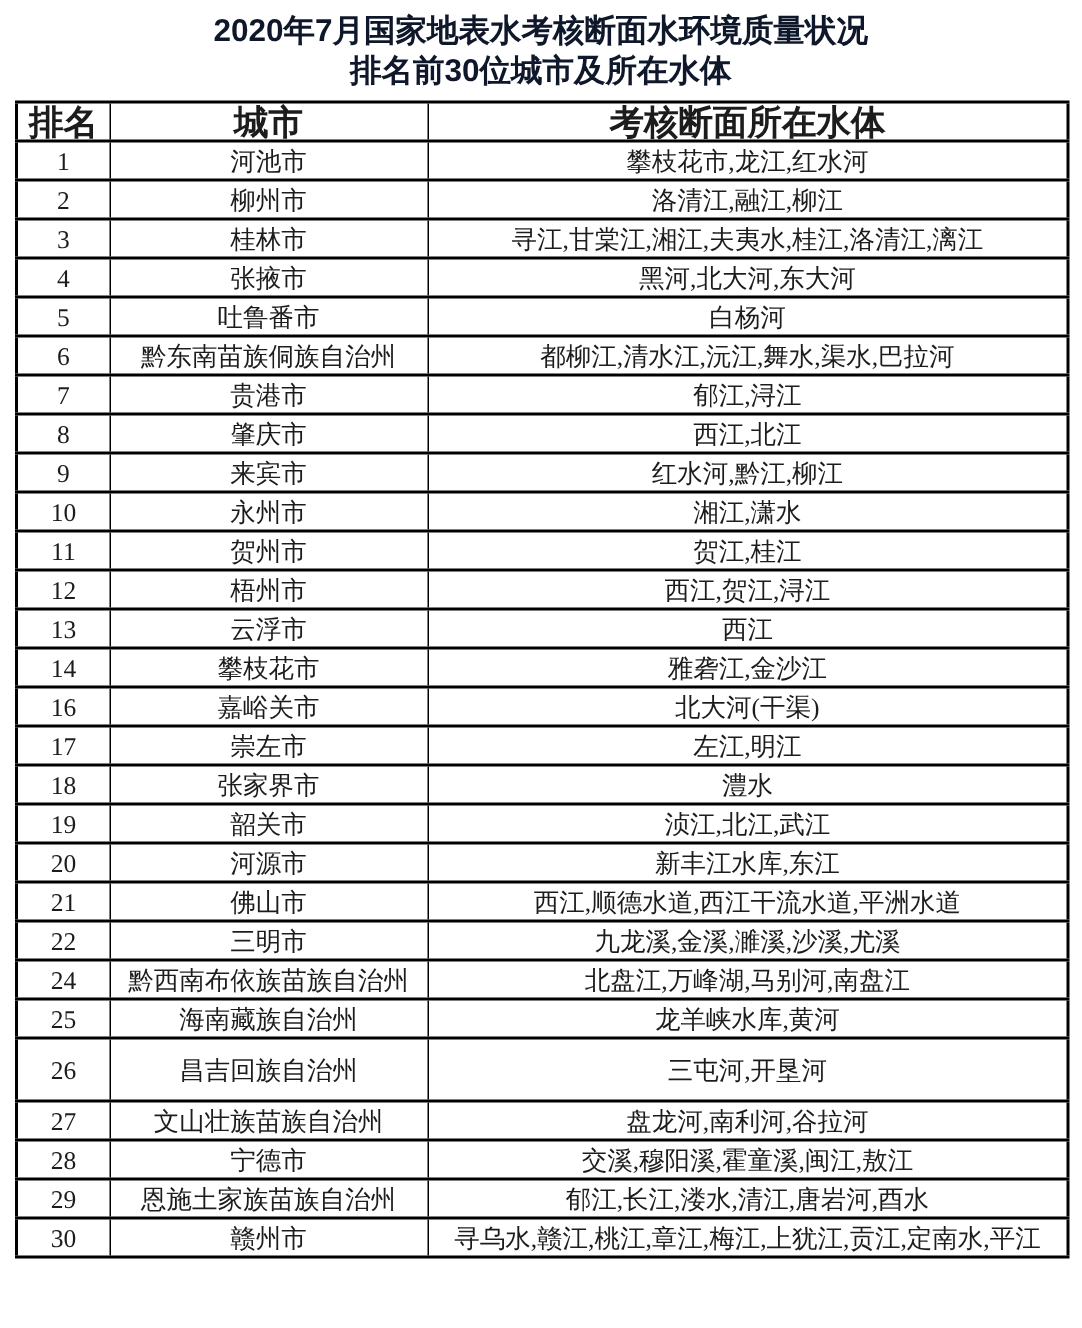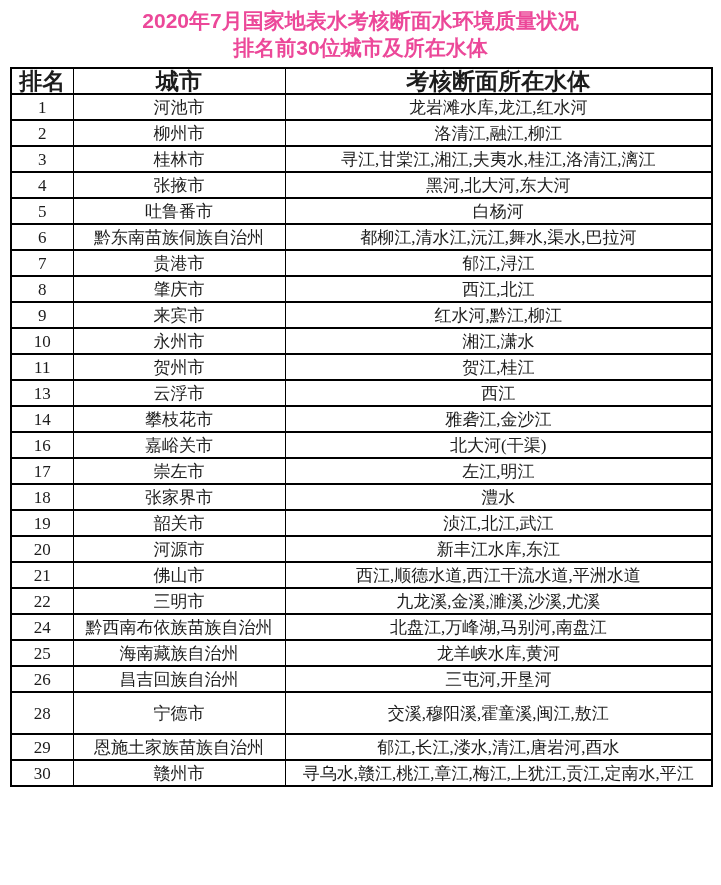--- a/index.html
+++ b/index.html
@@ -13,21 +13,21 @@
     font-family: "Liberation Serif", serif;
     color: #1c1c1c;
     overflow: hidden;
   }
   .doc-title {
     text-align: center;
     font-family: "Liberation Sans", sans-serif;
     font-weight: bold;
     font-size: 21px;
     line-height: 27px;
-    color: #ec4899;
+    color: #0f172a;
     margin-top: 7px;
   }
   .water-table {
     border-collapse: collapse;
     table-layout: fixed;
     width: 701px;
     margin: 6px 10px 0 10px;
     border: 2px solid #000000;
   }
   .water-table th,
@@ -83,21 +83,21 @@
     <tr>
       <th>排名</th>
       <th>城市</th>
       <th>考核断面所在水体</th>
     </tr>
   </thead>
   <tbody>
       <tr>
         <td>1</td>
         <td>河池市</td>
-        <td>龙岩滩水库,龙江,红水河</td>
+        <td>攀枝花市,龙江,红水河</td>
       </tr>
       <tr>
         <td>2</td>
         <td>柳州市</td>
         <td>洛清江,融江,柳江</td>
       </tr>
       <tr>
         <td>3</td>
         <td>桂林市</td>
         <td>寻江,甘棠江,湘江,夫夷水,桂江,洛清江,漓江</td>
@@ -136,20 +136,25 @@
         <td>10</td>
         <td>永州市</td>
         <td>湘江,潇水</td>
       </tr>
       <tr>
         <td>11</td>
         <td>贺州市</td>
         <td>贺江,桂江</td>
       </tr>
       <tr>
+        <td>12</td>
+        <td>梧州市</td>
+        <td>西江,贺江,浔江</td>
+      </tr>
+      <tr>
         <td>13</td>
         <td>云浮市</td>
         <td>西江</td>
       </tr>
       <tr>
         <td>14</td>
         <td>攀枝花市</td>
         <td>雅砻江,金沙江</td>
       </tr>
       <tr>
@@ -194,20 +199,25 @@
       </tr>
       <tr>
         <td>25</td>
         <td>海南藏族自治州</td>
         <td>龙羊峡水库,黄河</td>
       </tr>
       <tr>
         <td>26</td>
         <td>昌吉回族自治州</td>
         <td>三屯河,开垦河</td>
+      </tr>
+      <tr>
+        <td>27</td>
+        <td>文山壮族苗族自治州</td>
+        <td>盘龙河,南利河,谷拉河</td>
       </tr>
       <tr>
         <td>28</td>
         <td>宁德市</td>
         <td>交溪,穆阳溪,霍童溪,闽江,敖江</td>
       </tr>
       <tr>
         <td>29</td>
         <td>恩施土家族苗族自治州</td>
         <td>郁江,长江,溇水,清江,唐岩河,酉水</td>

